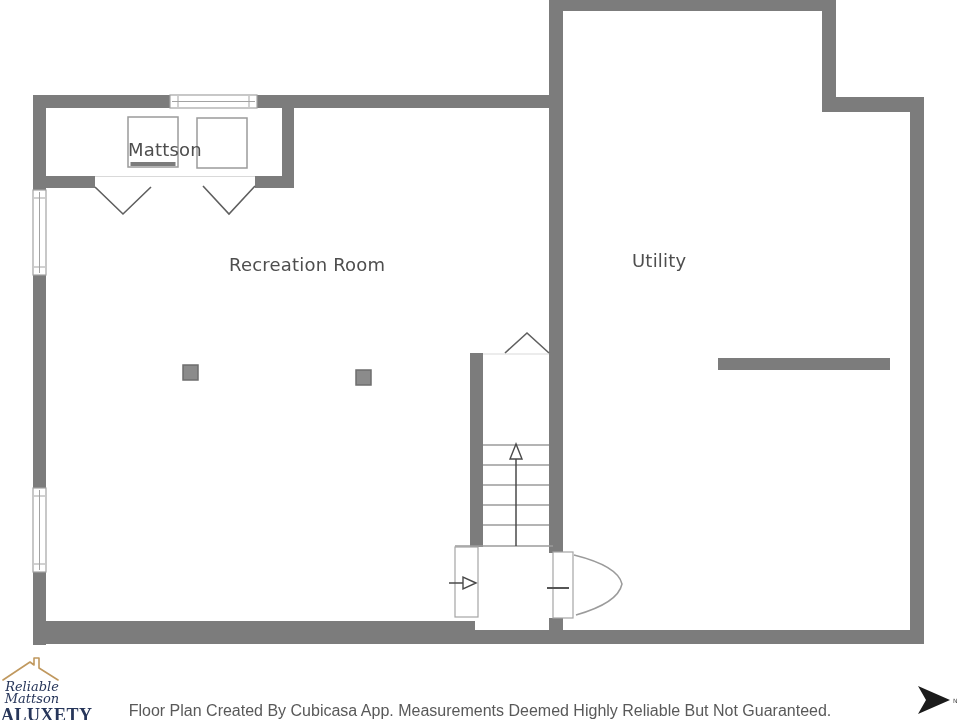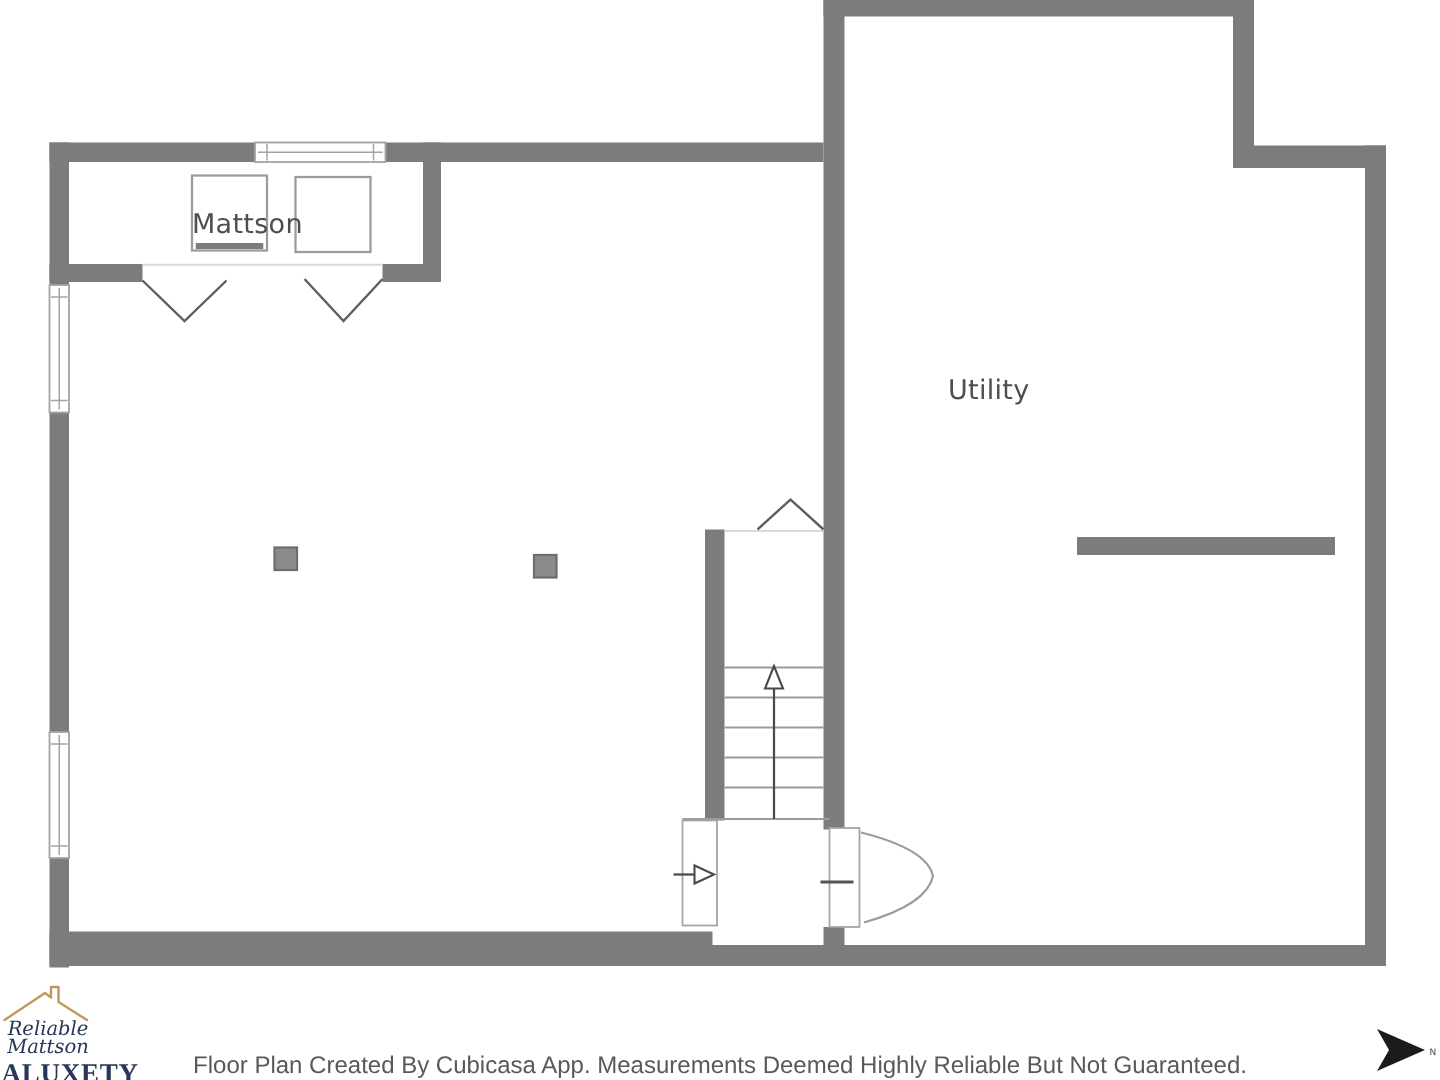--- a/index.html
+++ b/index.html
@@ -122,20 +122,21 @@
       <path class="arc" d="M 574 555 Q 618 566 622 584 Q 618 603 576 615"></path>
     </g>
 
     <g>
       <rect class="post" x="183" y="365" width="15" height="15"></rect>
       <rect class="post" x="356" y="370" width="15" height="15"></rect>
     </g>
   </svg>
 
   <div class="room-label" style="left:128px;top:139px">Mattson</div>
+  <div class="room-label" style="left:229px;top:254px">Recreation Room</div>
   <div class="room-label" style="left:632px;top:250px">Utility</div>
 
   <div class="footer-disclaimer">Floor Plan Created By Cubicasa App. Measurements Deemed Highly Reliable But Not Guaranteed.</div>
 
   <div class="logo">
     <svg width="62" height="27" viewBox="0 0 62 27">
       <path d="M2 26 L29 8 L33 11 L33 4 L38 4 L38 14 L57 26" fill="none" stroke="var(--gold)" stroke-width="1.6" stroke-linejoin="round" stroke-linecap="round"></path>
     </svg>
     <div class="script">Reliable</div>
     <div class="script">Mattson</div>

